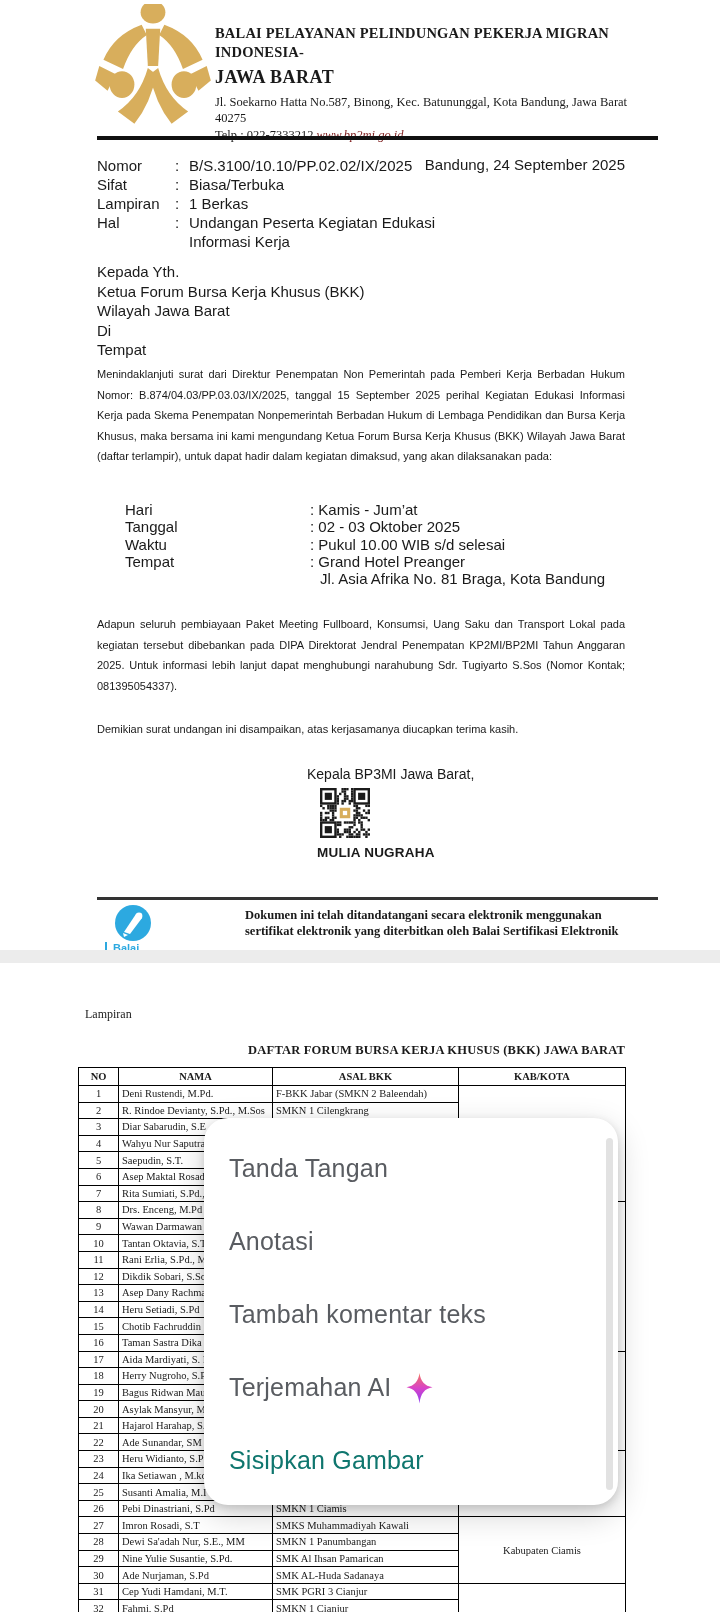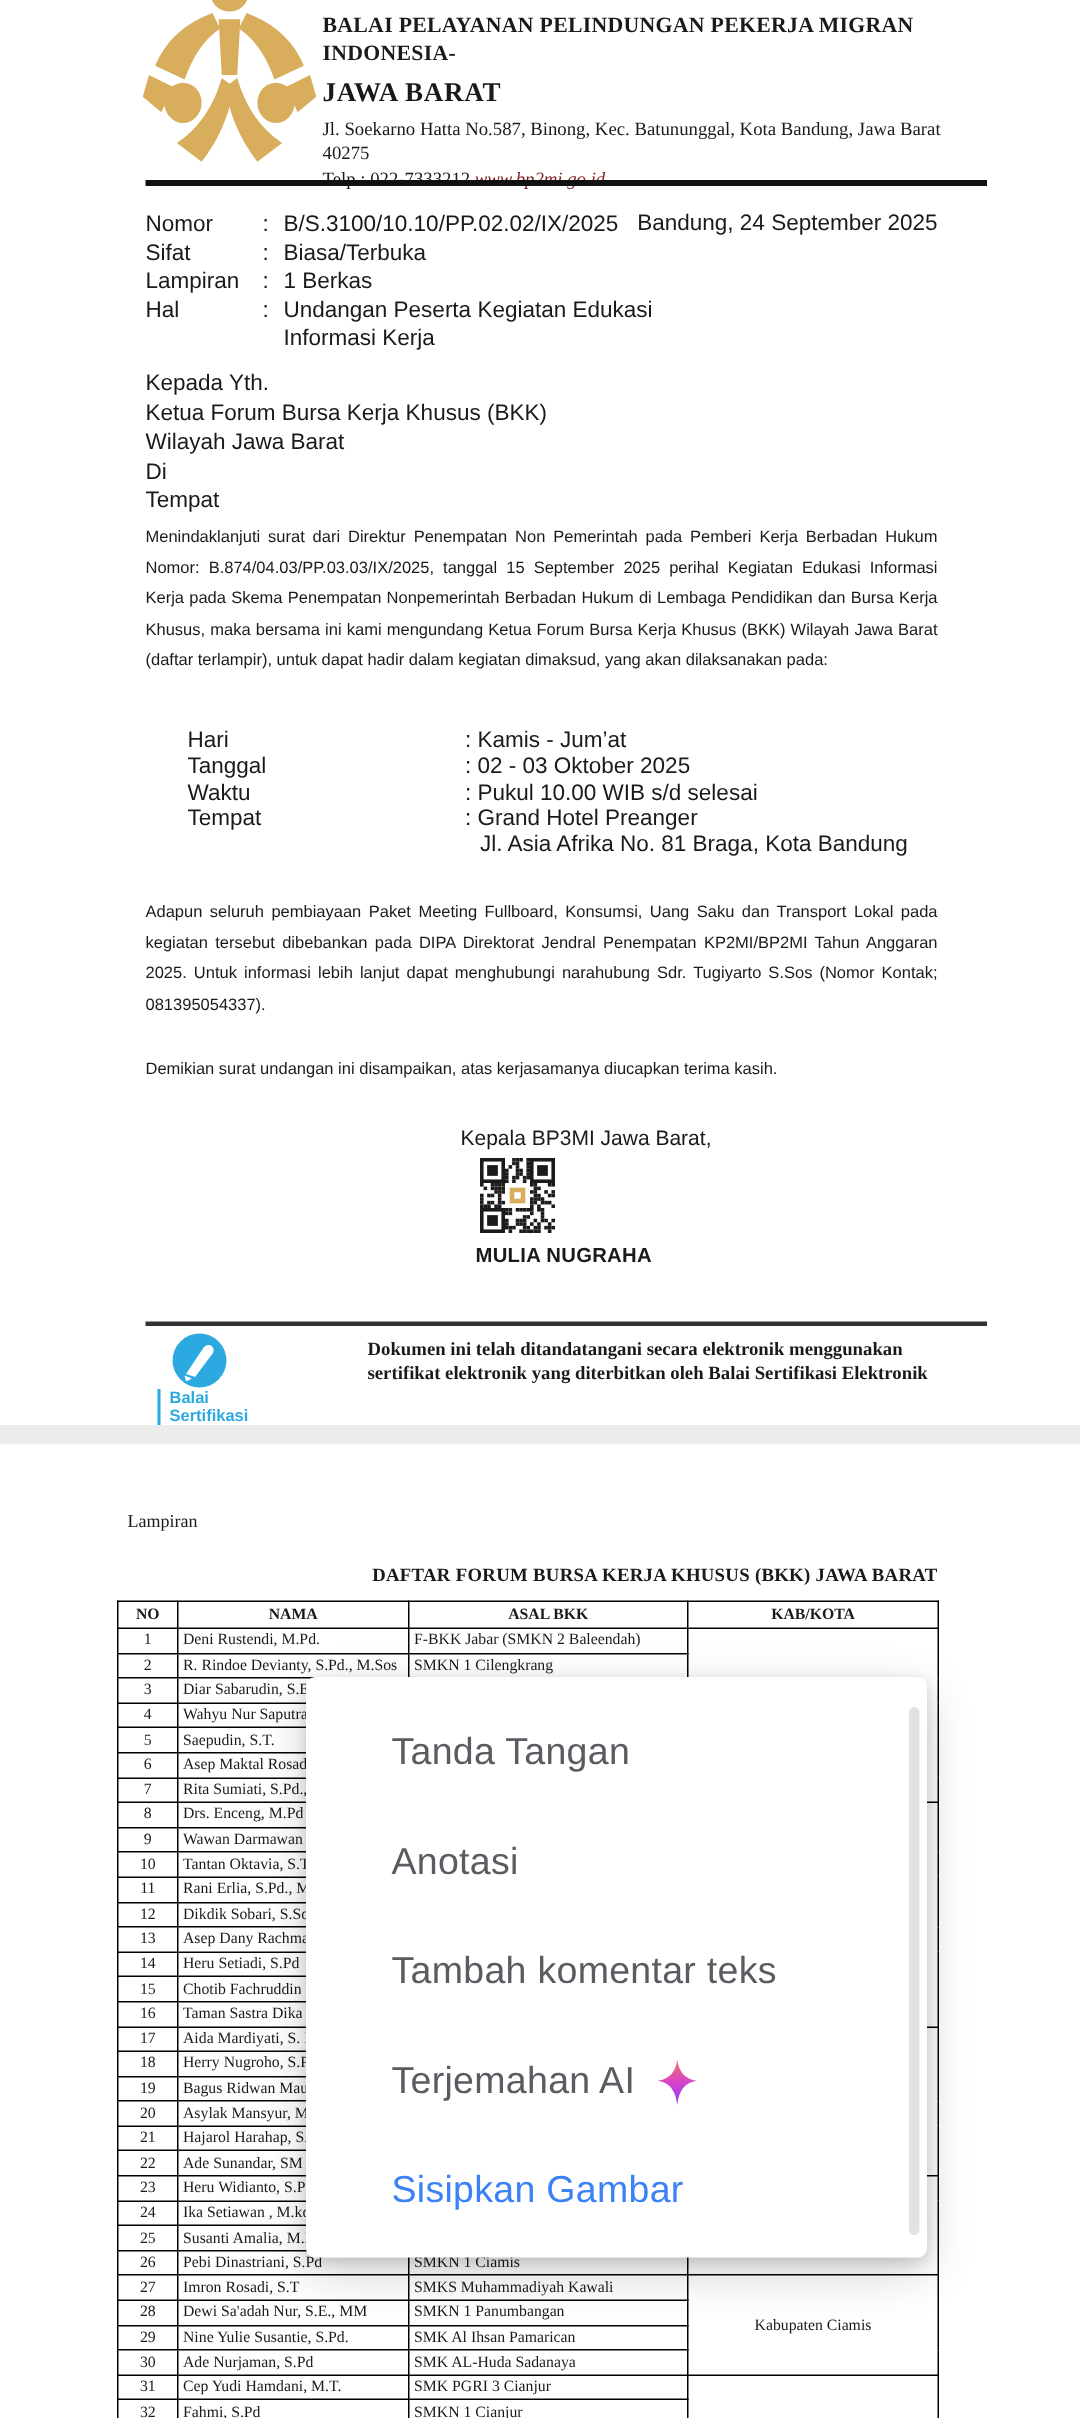--- a/index.html
+++ b/index.html
@@ -1,21 +1,21 @@
 <!DOCTYPE html>
 <html><head>
 <meta charset="utf-8">
 <style>
   * { margin:0; padding:0; box-sizing:border-box; }
   html,body { width:720px; height:1612px; overflow:hidden; background:#fff;
               font-family:"Liberation Sans", sans-serif; color:#1a1a1a; }
   .screen { position:relative; width:720px; height:1612px; overflow:hidden; }
 
   
-  .page1 { position:absolute; left:0; top:0; width:720px; height:1076px; background:#fff; }
+  .page1 { position:absolute; left:0; top:16px; width:720px; height:1076px; background:#fff; }
   .letterhead-logo { position:absolute; left:95px; top:-12px; width:116px; height:126px; }
   .letterhead-text { position:absolute; left:215px; top:8px; width:430px;
                      font-family:"Liberation Serif", serif; }
   .org-name { font-weight:bold; font-size:14.5px; line-height:19px; letter-spacing:.2px; width:400px; }
   .org-region { font-weight:bold; font-size:18px; margin-top:5px; letter-spacing:.5px; }
   .org-address { font-size:12.5px; line-height:16px; margin-top:6px; width:424px; }
   .org-phone { font-size:12.5px; margin-top:2px; }
   .org-website { color:#7f1d1d; font-style:italic; text-decoration:none; }
   .head-rule { position:absolute; left:97px; top:120px; width:561px; height:4px; background:#111; }
 
@@ -66,26 +66,26 @@
   table.bkk th { height:18px; font-size:10.5px; text-align:center; font-weight:bold; }
   table.bkk td { height:16.6px; }
   td.c-no { text-align:center; }
   td.c-nama { padding-left:12px; }
   td.c-asal { padding-left:10px; }
   td.c-kab { text-align:center; vertical-align:middle; white-space:normal; }
   col.w-no{width:40px} col.w-nama{width:154px} col.w-asal{width:186px} col.w-kab{width:167px}
 
   
   .modal { position:absolute; left:204px; top:1118px; width:414px; height:387px;
-           background:#fff; border-radius:6px;
+           background:#fff; border-radius:24px;
            box-shadow:0 3px 9px rgba(0,0,0,.14), 0 10px 32px rgba(0,0,0,.18);
-           padding-top:14px; z-index:10;padding-left:32px; }
+           padding-top:14px; z-index:10; }
   .menu-item { height:73px; display:flex; align-items:center; padding-left:25px;
                font-size:25px; color:#595c61; letter-spacing:.2px; }
-  .menu-item.disabled { color:#3b82f6; }
+  .menu-item.disabled { color:#0f766e; }
   .menu-item .sparkle { margin-left:15px; margin-top:2px; }
   .modal-scrollbar { position:absolute; right:5px; top:20px; width:7px; height:352px;
                      background:#e2e2e2; border-radius:4px; }
 </style>
 </head>
 <body>
 
 <div class="screen">
 
   <div class="page1">

